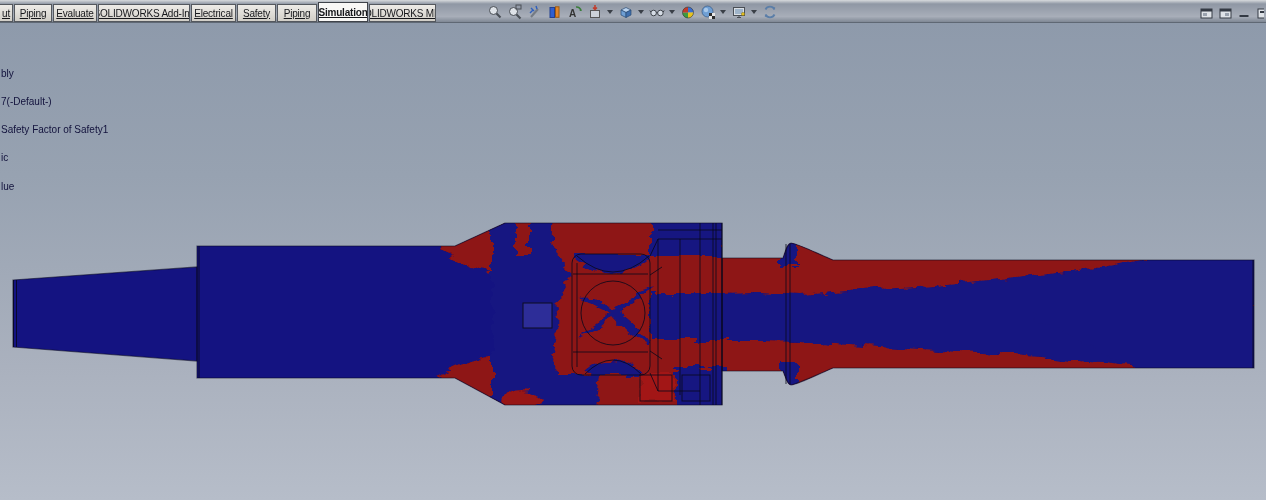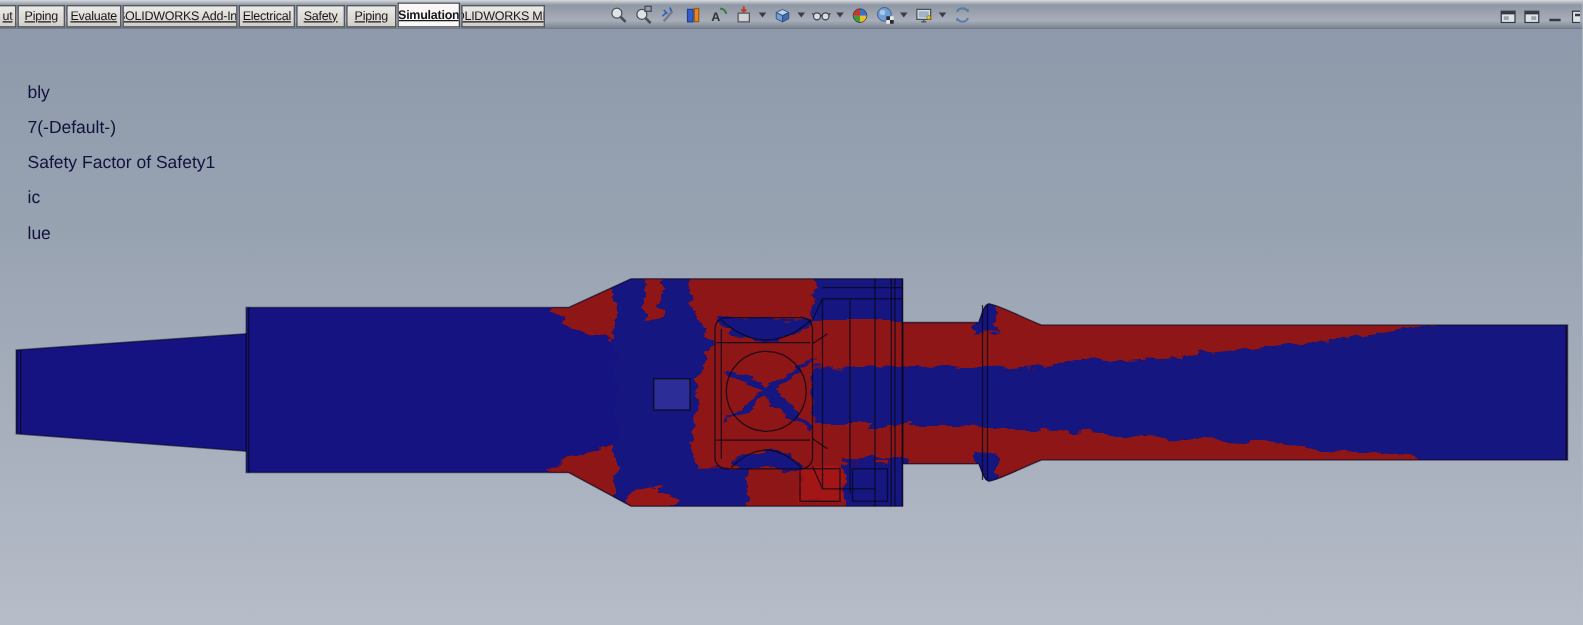--- a/index.html
+++ b/index.html
@@ -22,22 +22,22 @@
   .hbtn{width:17px;height:17px;display:flex;align-items:center;justify-content:center;}
   .drop{width:0;height:0;border-left:3px solid transparent;border-right:3px solid transparent;
         border-top:4px solid #3a3f47;margin:0 1px;}
 
   .winctl{position:absolute;right:0;top:6px;height:14px;display:flex;align-items:center;gap:6px;padding-right:2px;}
   .wbtn{width:13px;height:11px;display:flex;align-items:center;justify-content:center;}
 
   
   .viewport{position:absolute;left:0;top:23px;width:1266px;height:477px;
     background:linear-gradient(180deg,#8e9aab 0%,#97a2b1 32%,#aab1be 72%,#b6bdc9 100%);}
-  .annotation{position:absolute;left:1px;top:27px;z-index:2;font-size:14px;line-height:9.4px;
-    color:#12123c;white-space:pre;padding-left:21px;}
+  .annotation{position:absolute;left:1px;top:27px;z-index:2;font-size:10px;line-height:9.4px;
+    color:#12123c;white-space:pre;}
   .model-svg{position:absolute;left:0;top:0;width:1266px;height:500px;z-index:1;}
 </style>
 </head>
 <body>
 
 <div class="viewport">
 
   <svg class="model-svg" viewBox="0 0 1266 500" xmlns="http://www.w3.org/2000/svg">
     <defs>
       <clipPath id="modelClip">

